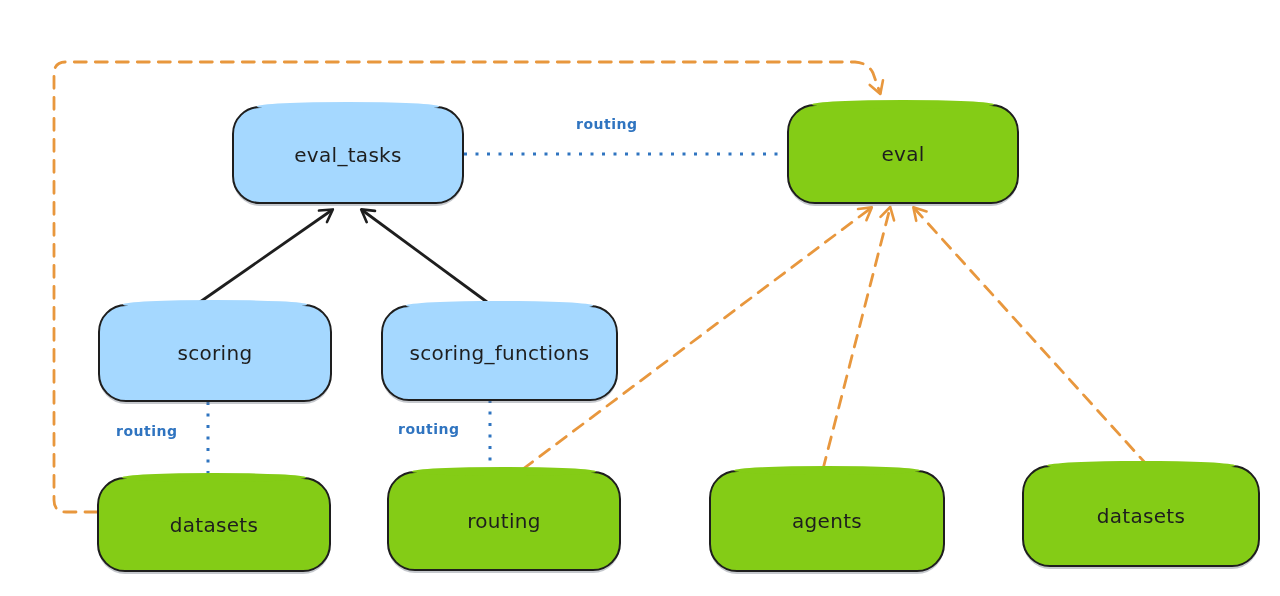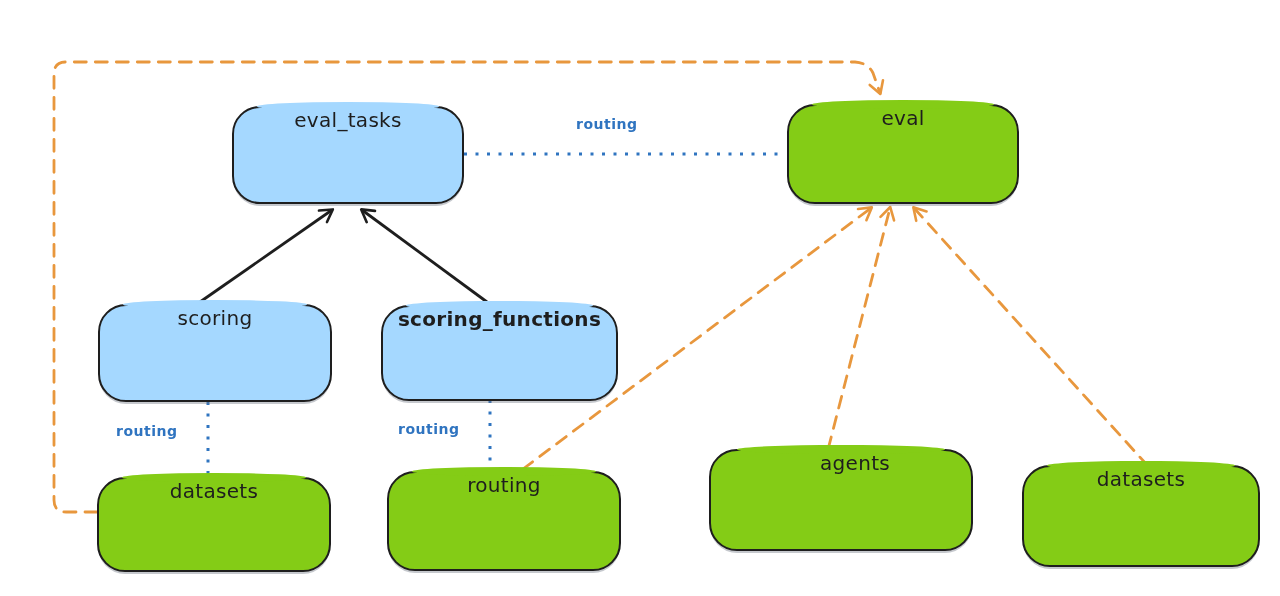--- a/index.html
+++ b/index.html
@@ -8,45 +8,45 @@
     width:1280px;height:596px;
     background:#ffffff;
     font-family:"DejaVu Sans", sans-serif;
     overflow:hidden;
   }
   svg.wires{position:absolute;left:0;top:0;width:1280px;height:596px;}
   .node{
     position:absolute;
     border:2.5px solid #1e1e1e;
     border-radius:28px;
-    display:flex;align-items:flex-start;justify-content:center;
+    display:flex;align-items:center;justify-content:center;
     font-size:20px;color:#1e1e1e;
     letter-spacing:0.3px;
     box-shadow:0 3px 0 -1px rgba(110,118,129,0.40);
     z-index:2;
   }
   .node::before{ 
     content:"";position:absolute;top:-6px;left:10%;right:10%;height:9px;
     background:inherit;border-radius:50%;z-index:-1;
   }
   .blue{background:#a5d8ff;}
   .green{background:#84cc16;}
   .edge-label{
     position:absolute;
     color:#2f74c0;font-weight:bold;font-size:14px;
     letter-spacing:0.5px;z-index:3;
   }
   
   #n-eval-tasks{left:232px;top:106px;width:228px;height:94px;}
   #n-eval{left:787px;top:104px;width:228px;height:96px;}
   #n-datasets{left:98px;top:304px;width:230px;height:94px;}
-  #n-scoring-functions{left:381px;top:305px;width:233px;height:92px;font-weight:bold;}
+  #n-scoring-functions{left:381px;top:305px;width:233px;height:92px;}
   #n-datasetio{left:97px;top:477px;width:230px;height:91px;}
   #n-scoring{left:387px;top:471px;width:230px;height:96px;}
-  #n-agents{left:709px;top:449px;width:232px;height:98px;padding-left:28px;}
+  #n-agents{left:709px;top:470px;width:232px;height:98px;}
   #n-inference{left:1022px;top:465px;width:234px;height:98px;}
   #lbl-routing-top{left:576px;top:116px;}
   #lbl-routing-left{left:116px;top:423px;}
   #lbl-routing-mid{left:398px;top:421px;}
 </style>
 </head>
 <body>
 
 <div class="canvas">
 

